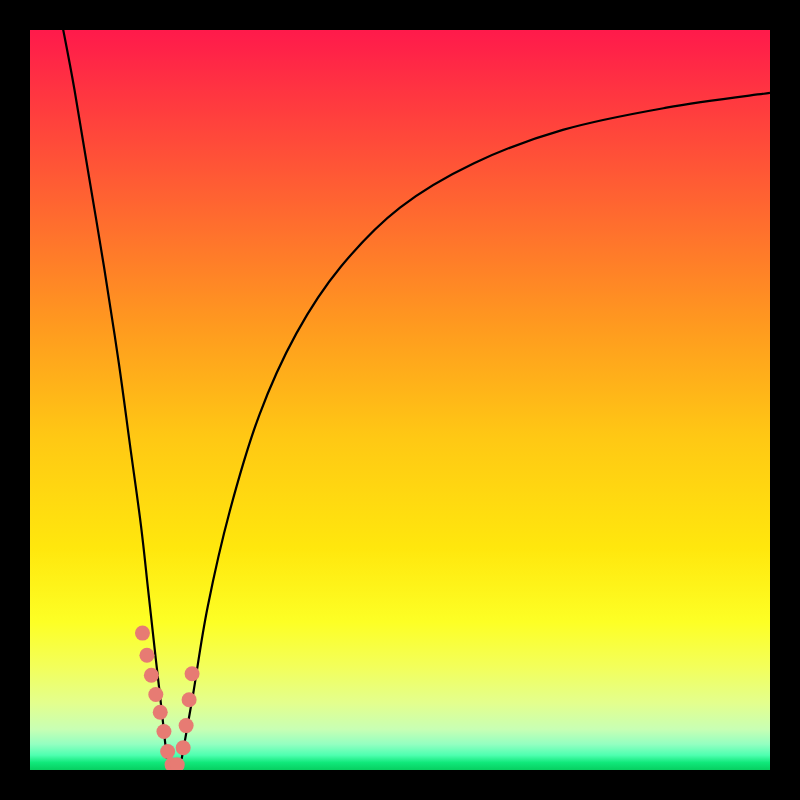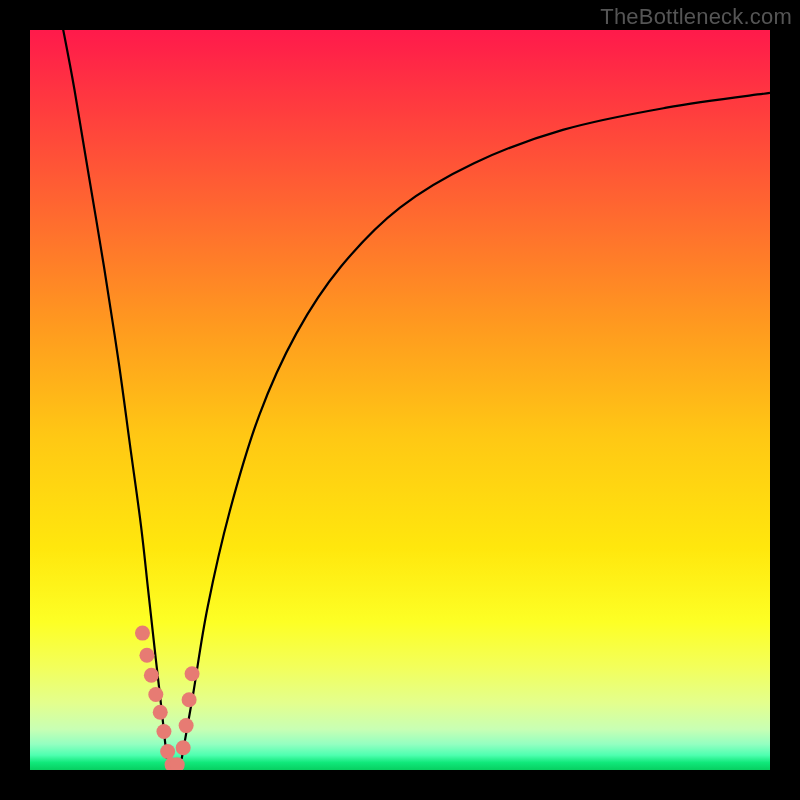--- a/index.html
+++ b/index.html
@@ -59,21 +59,20 @@
   svg.curve {
     position: absolute;
     inset: 0;
   }
 </style>
 </head>
 <body>
 
 <div class="frame">
 
-  <div class="watermark">TheBottleneck.com</div>
 
   <div class="plot">
     <div class="gradient"></div>
     <svg class="curve" viewBox="0 0 740 740" preserveAspectRatio="none">
       <g id="curve-group">
           <path d="M 31.819999999999997 -7.399999999999977 C 34.084399999999995 4.588000000000006 39.471599999999995 31.227999999999938 44.4 59.19999999999993 C 49.3284 87.17199999999993 53.872 116.032 59.2 148 C 64.528 179.96800000000002 68.672 203.49999999999997 74 236.79999999999995 C 79.328 270.09999999999997 84.13799999999999 301.0319999999999 88.8 332.99999999999994 C 93.462 364.96799999999996 95.90400000000001 385.096 99.9 414.4 C 103.896 443.70399999999995 107.67 469.15999999999997 111 495.79999999999995 C 114.33 522.4399999999999 115.736 538.424 118.4 562.4 C 121.06400000000001 586.376 123.40240000000001 607.688 125.80000000000001 629 C 128.19760000000002 650.312 129.72200000000004 662.818 131.72000000000003 680.8 C 133.71800000000002 698.7819999999999 135.9676 720.242 136.9 728.9" fill="none" stroke="#000000" stroke-width="2.2"></path>
           <path d="M 151.7 728.9 C 153.69799999999998 717.578 158.138 693.306 162.8 666 C 167.46200000000002 638.694 170.94 610.5 177.6 577.2 C 184.26 543.9000000000001 190.476 515.6320000000001 199.8 481 C 209.12400000000002 446.368 217.412 416.76800000000003 229.4 384.8 C 241.388 352.832 251.748 330.04 266.4 303.40000000000003 C 281.05199999999996 276.76000000000005 292.152 259.44399999999996 310.8 236.79999999999995 C 329.44800000000004 214.15599999999995 346.024 196.248 370 177.60000000000002 C 393.976 158.95200000000006 414.696 147.18600000000006 444 133.20000000000005 C 473.304 119.21400000000004 498.16799999999995 109.89 532.8 99.89999999999998 C 567.4319999999999 89.90999999999995 599.1039999999999 84.35999999999993 636.4 77.69999999999993 C 673.696 71.03999999999994 721.352 65.56399999999996 740 62.89999999999998" fill="none" stroke="#000000" stroke-width="2.2"></path>
         </g>
       <g id="marker-group">
           <circle cx="112.48" cy="603.1" r="7.5" fill="#e77b73"></circle>

